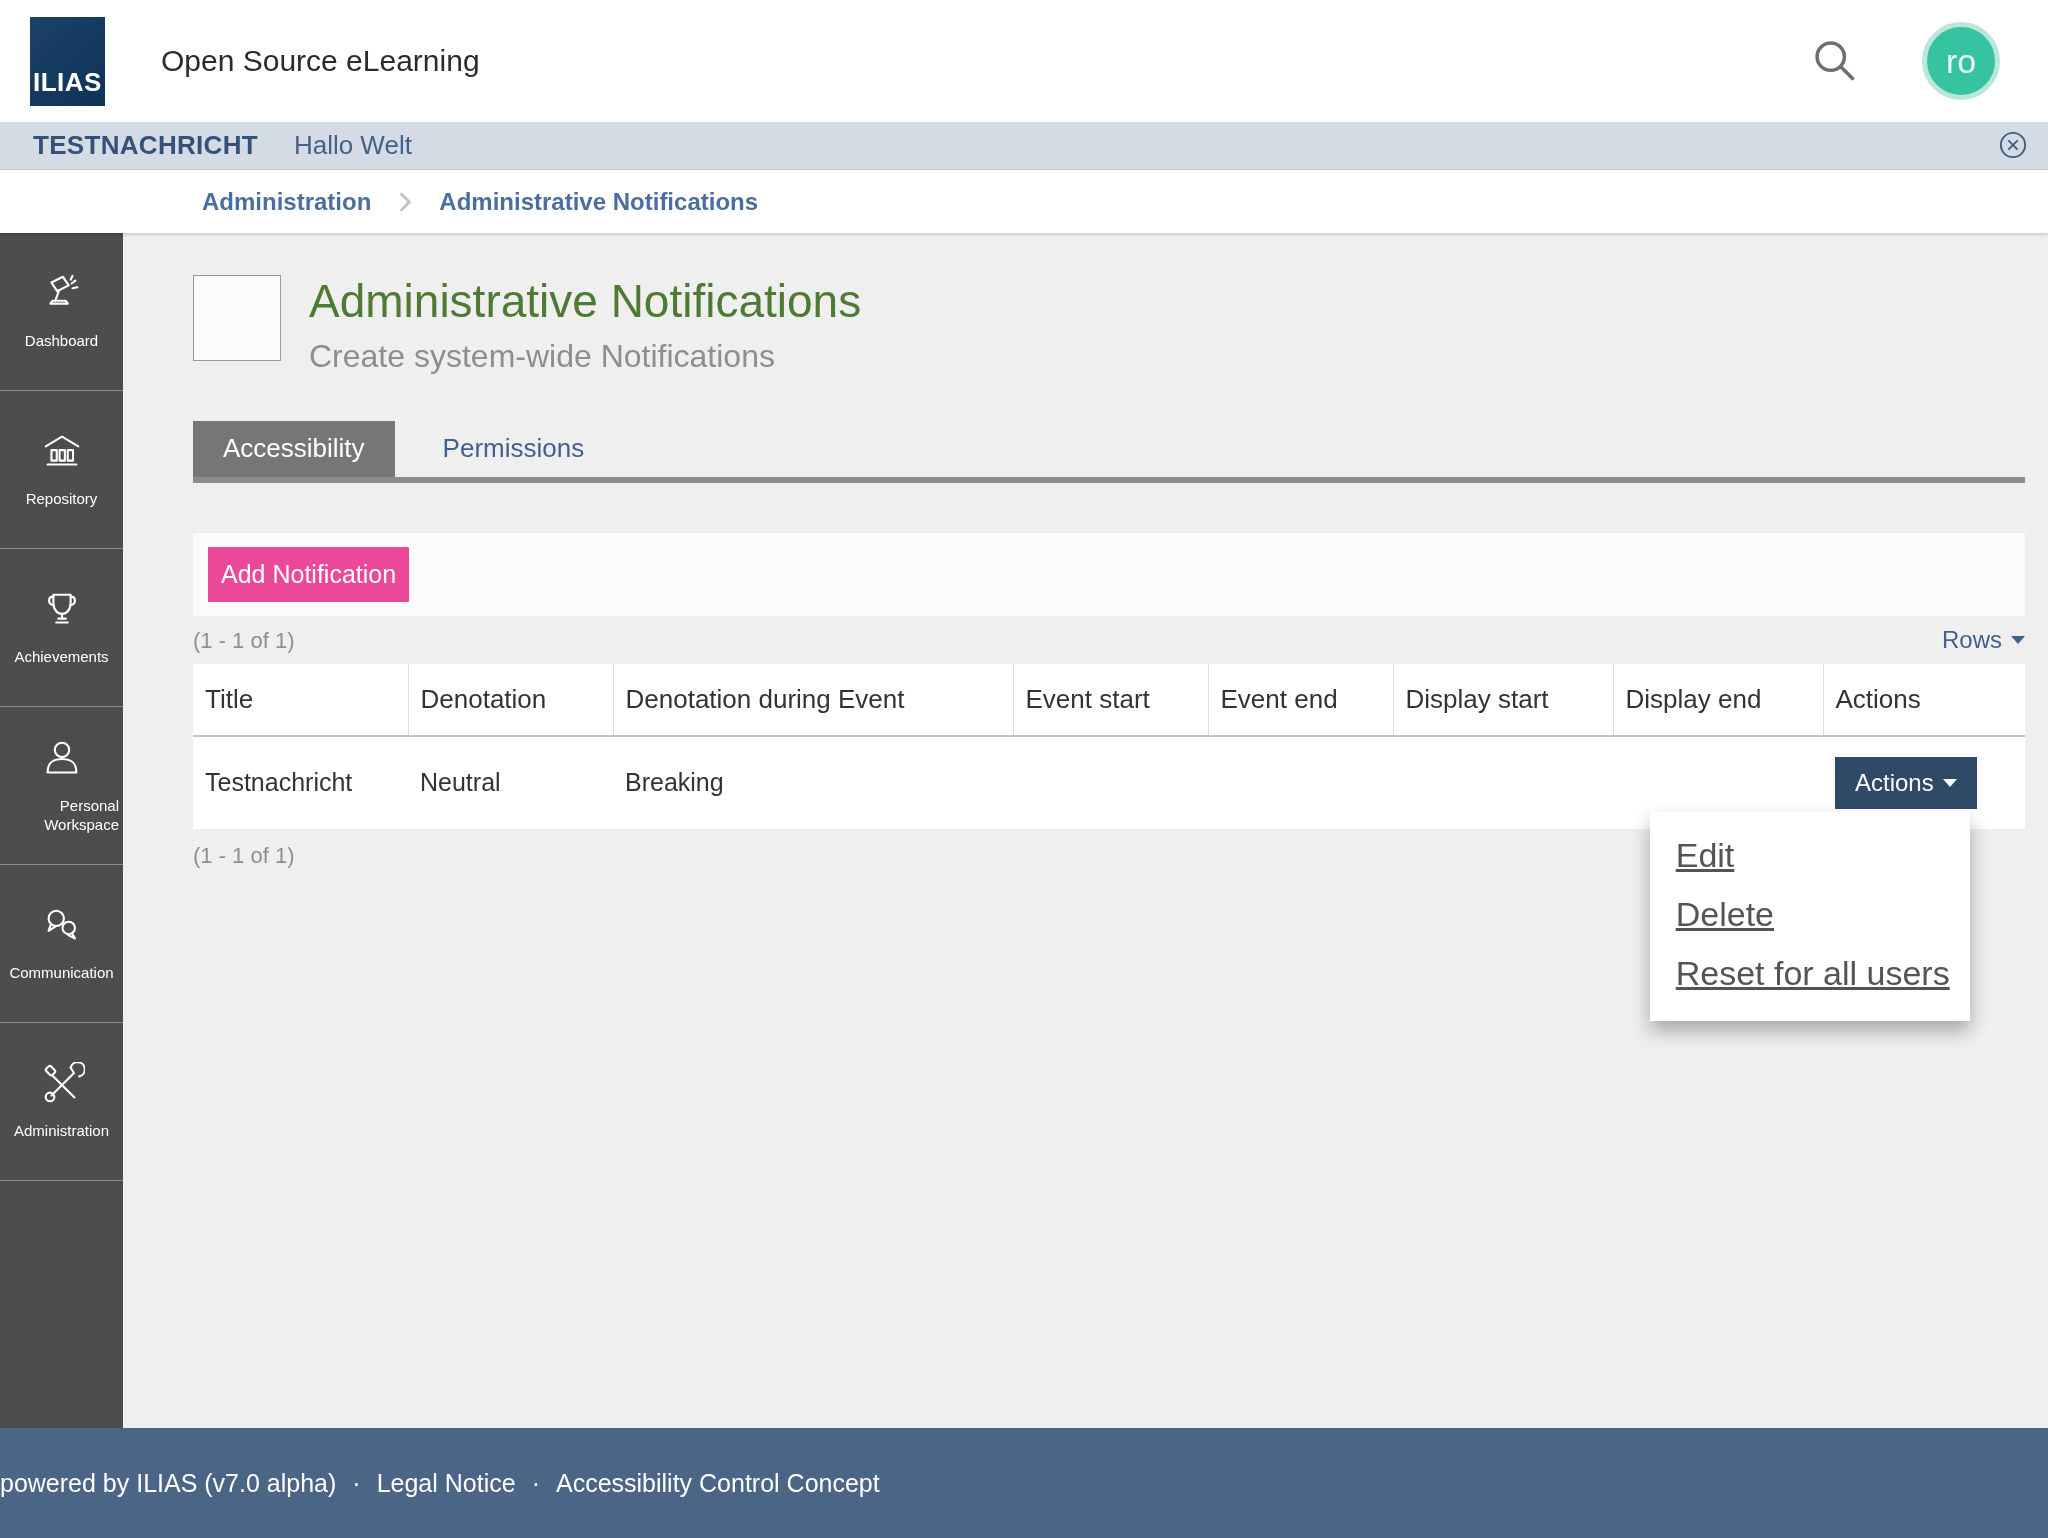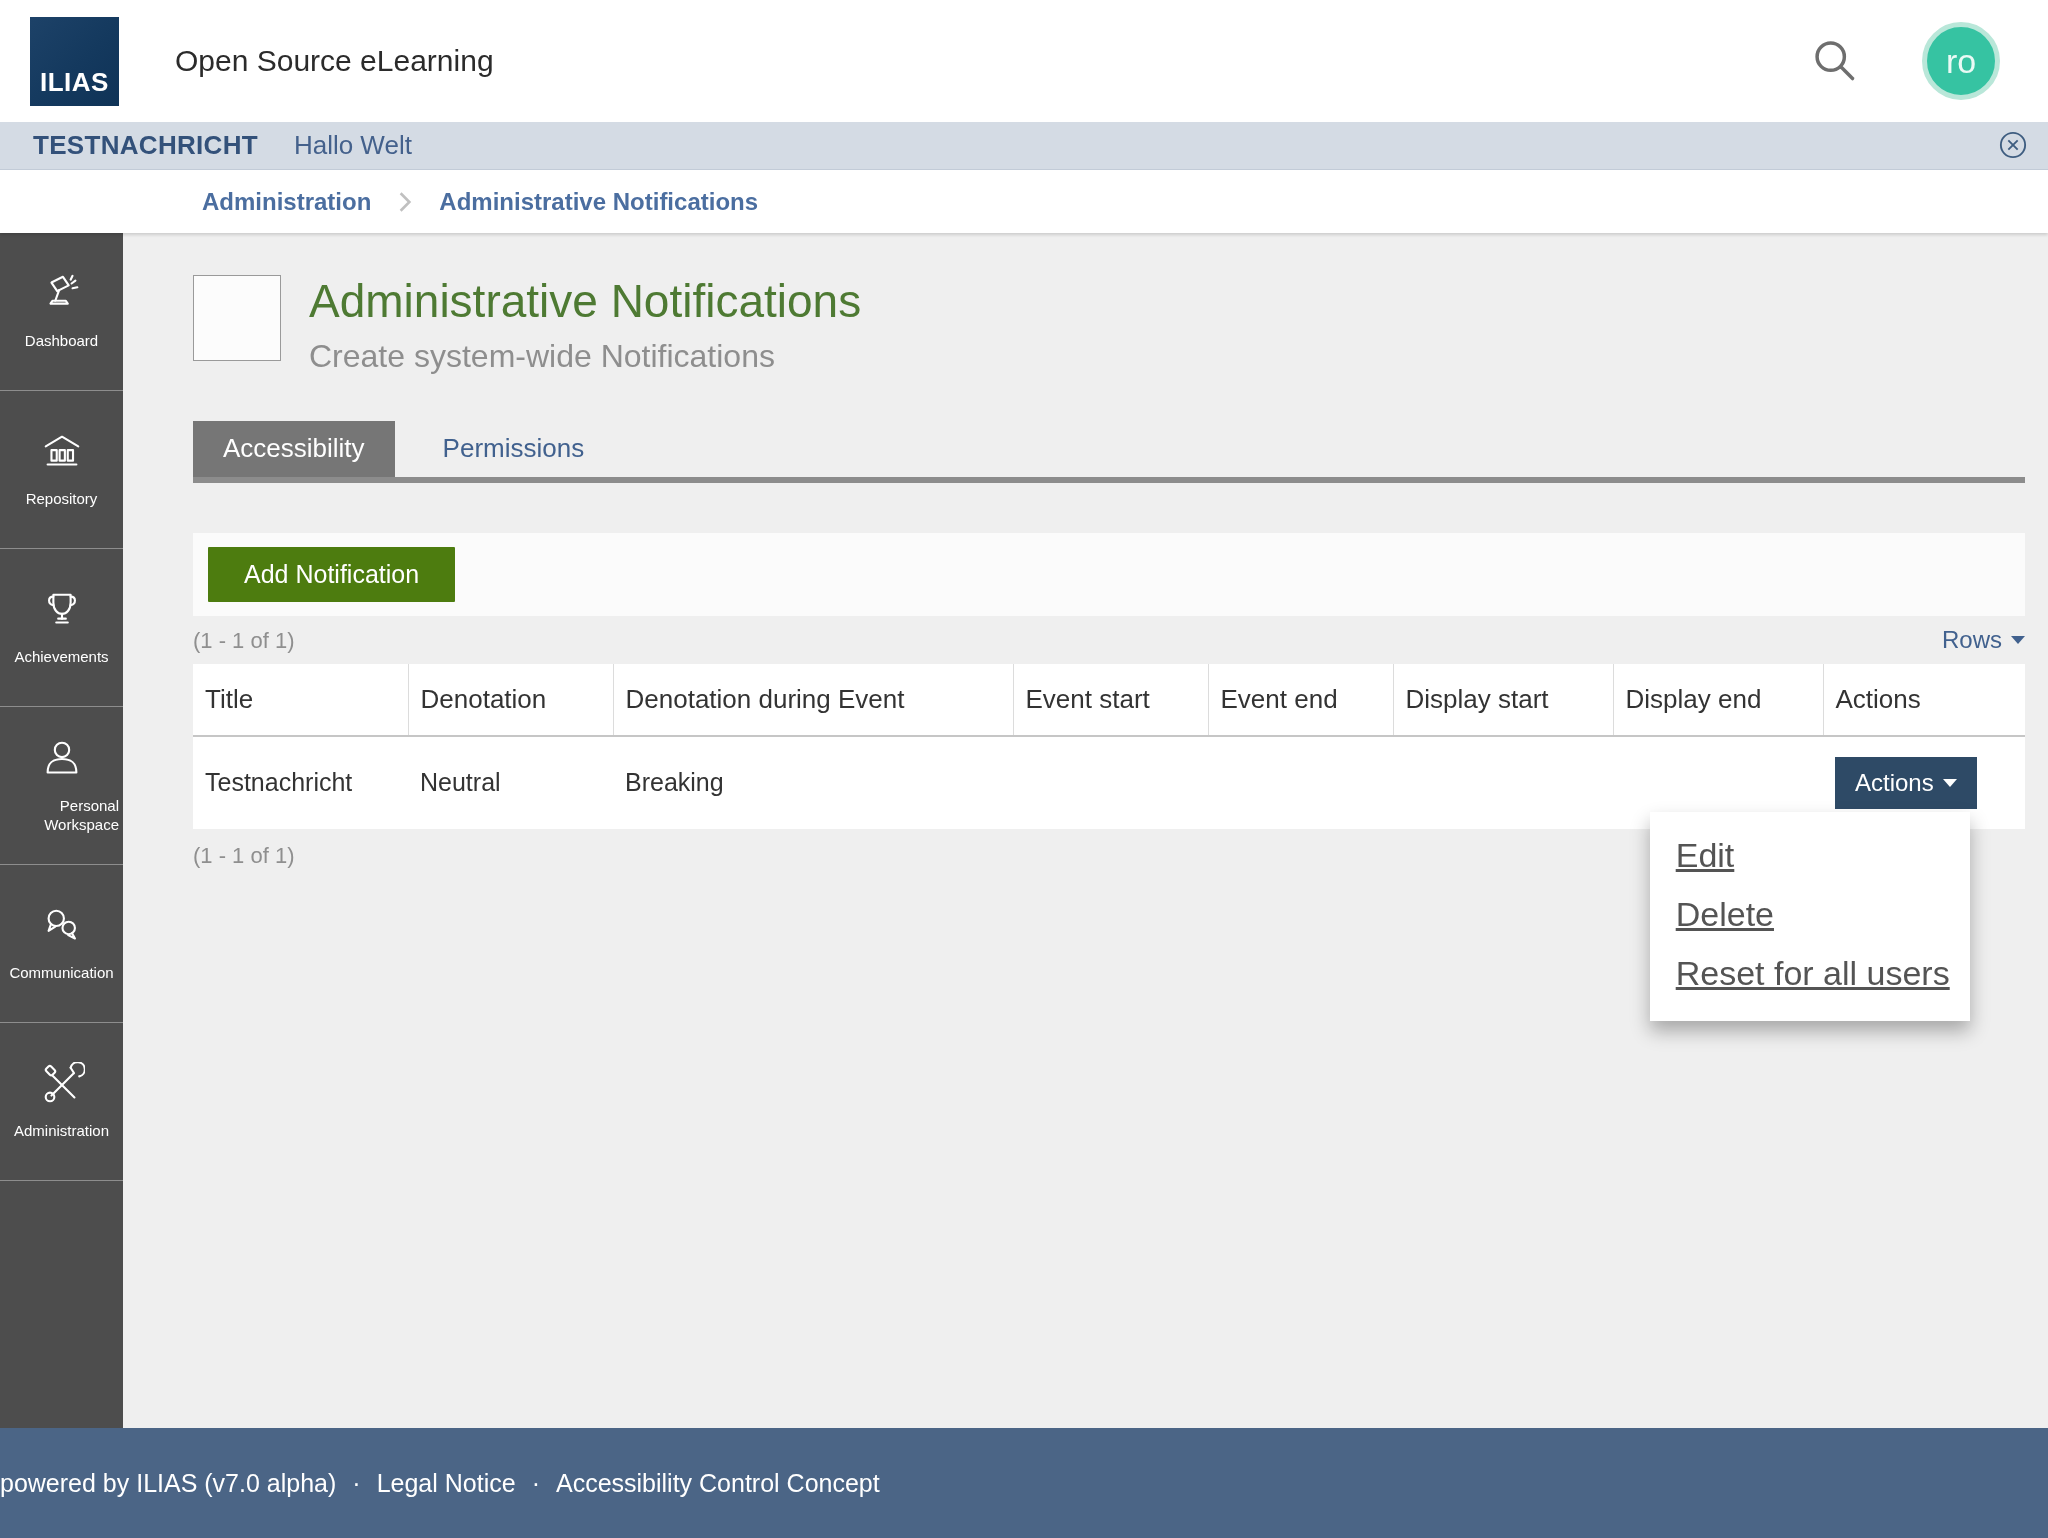--- a/index.html
+++ b/index.html
@@ -1,21 +1,21 @@
 <!DOCTYPE html>
 <html><head>
 <meta charset="utf-8">
 <style>
   * { margin:0; padding:0; box-sizing:border-box; }
   html,body { width:2048px; height:1538px; }
   body { font-family:"Liberation Sans", sans-serif; background:#ffffff; position:relative; overflow:hidden; }
 
   
   .header { height:122px; background:#ffffff; display:flex; align-items:center; padding:0 48px 0 30px; }
-  .logo { width:89px; height:89px; background:linear-gradient(135deg,#1d4268 0%,#14395e 55%,#0f3357 100%);
+  .logo { width:75px; height:89px; background:linear-gradient(135deg,#1d4268 0%,#14395e 55%,#0f3357 100%);
           display:flex; align-items:flex-end; justify-content:center; padding-bottom:8px; }
   .logo span { color:#ffffff; font-weight:bold; font-size:26px; letter-spacing:0.5px; }
   .header-title { margin-left:56px; font-size:30px; font-weight:normal; color:#2b2b2b; }
   .header-spacer { flex:1; }
   .search-btn { width:52px; height:52px; background:none; border:none; cursor:pointer; margin-right:62px; }
   .avatar { width:78px; height:78px; border-radius:50%; background:#36c3a2; border:5px solid #b9e7d9;
             display:flex; align-items:center; justify-content:center; color:#eafaf5; font-size:34px; }
 
   
   .notif-bar { height:48px; background:#d4dbe4; border-bottom:1px solid #c3ccd8; display:flex; align-items:center; padding:0 20px 0 33px; }
@@ -52,21 +52,21 @@
   
   .tabs { margin-top:46px; }
   .tabs-row { display:flex; align-items:flex-end; }
   .tab { font-size:26px; padding:13px 30px; height:56px; display:flex; align-items:center; cursor:pointer; }
   .tab.active { background:#767676; color:#ffffff; }
   .tab.inactive { color:#41618e; margin-left:18px; }
   .tabs-underline { height:6px; background:#8c8c8c; width:100%; }
 
   
   .toolbar { margin-top:50px; height:83px; background:#fbfbfb; padding:14px 0 0 15px; }
-  .btn-primary { background:#4d7c0f; color:#ffffff; border:none; font-size:25px; padding:13px 36px;
+  .btn-primary { background:#ec4899; color:#ffffff; border:none; font-size:25px; padding:13px 13px;
                  font-family:"Liberation Sans", sans-serif; cursor:pointer; border-radius:1px; }
 
   
   .messages-heading { margin-top:36px; font-size:33px; font-weight:normal; color:#3b3b3b; }
   .count-row { margin-top:10px; display:flex; justify-content:space-between; align-items:flex-end; }
   .count-text { font-size:22px; color:#8f8f8f; }
   .rows-link { font-size:24px; color:#41618e; background:none; border:none; cursor:pointer;
                font-family:"Liberation Sans", sans-serif; display:flex; align-items:center; }
   .caret { display:inline-block; width:0; height:0; border-left:7px solid transparent;
            border-right:7px solid transparent; border-top:8px solid currentColor; margin-left:9px; }

